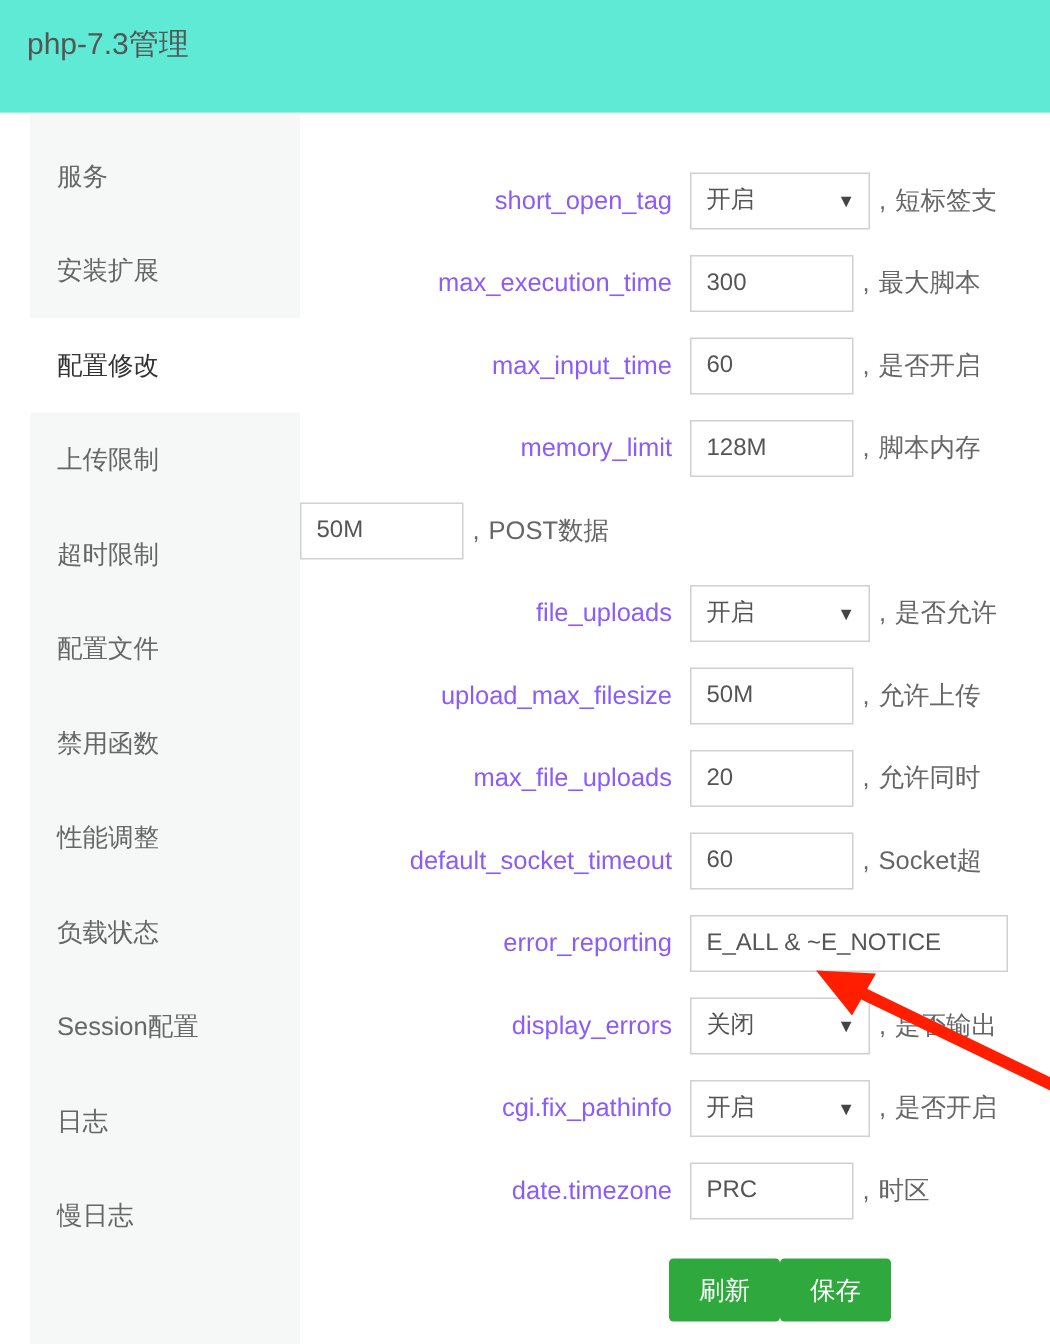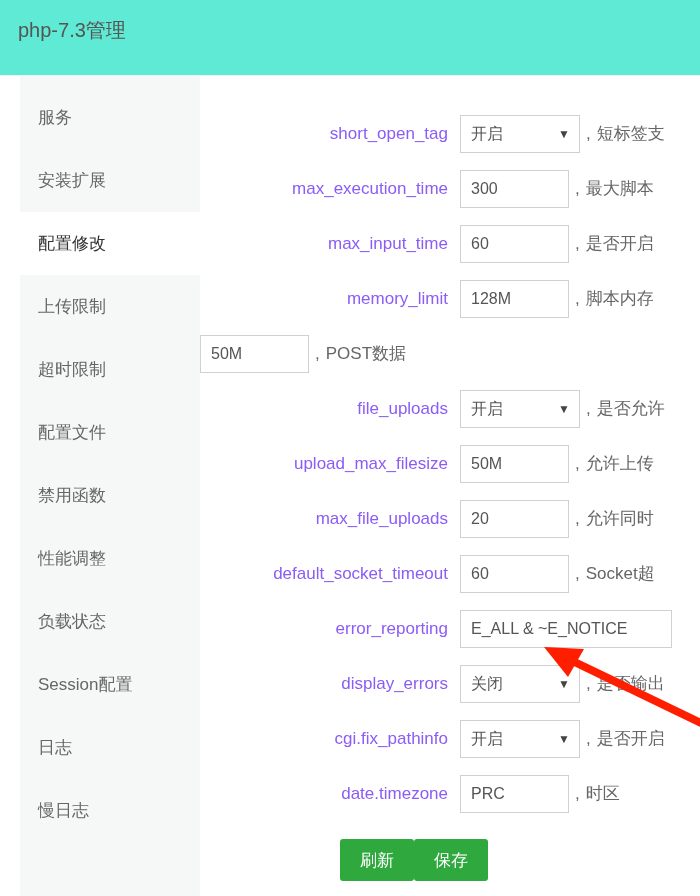--- a/index.html
+++ b/index.html
@@ -17,21 +17,21 @@
   .desc { color: #666; font-size: 17px; white-space: nowrap; }
   input.inp, select.sel {
     height: 38px; border: 1px solid #d0d0d0; background: #fff; font-size: 16px;
     color: #555; padding: 0 10px; outline: none;
   }
   input.inp { width: 109px; }
   input.inp.wide { width: 212px; }
   select.sel { width: 120px; appearance: none; -webkit-appearance: none; background: #fff; position: relative; }
   .sel-wrap { position: relative; display: inline-block; }
   .sel-wrap .caret { position: absolute; right: 10px; top: 50%; transform: translateY(-50%); pointer-events: none; font-size: 12px; color: #444; }
-  .btnrow { display: flex; justify-content: flex-start; margin-top: 18px; margin-left: 140px; }
+  .btnrow { display: flex; justify-content: center; margin-top: 18px; margin-left: 140px; }
   .btn { display: inline-flex; align-items: center; justify-content: center; height: 42px; min-width: 74px; padding: 0 18px; background: #2fa83e; color: #fff; border: none; border-radius: 3px; font-size: 17px; cursor: pointer; }
   .arrow-svg { position: absolute; left: 540px; top: 637px; pointer-events: none; }
 </style>
 </head>
 <body>
 
 <div class="titlebar">php-7.3管理</div>
 
 <div class="body">
 

